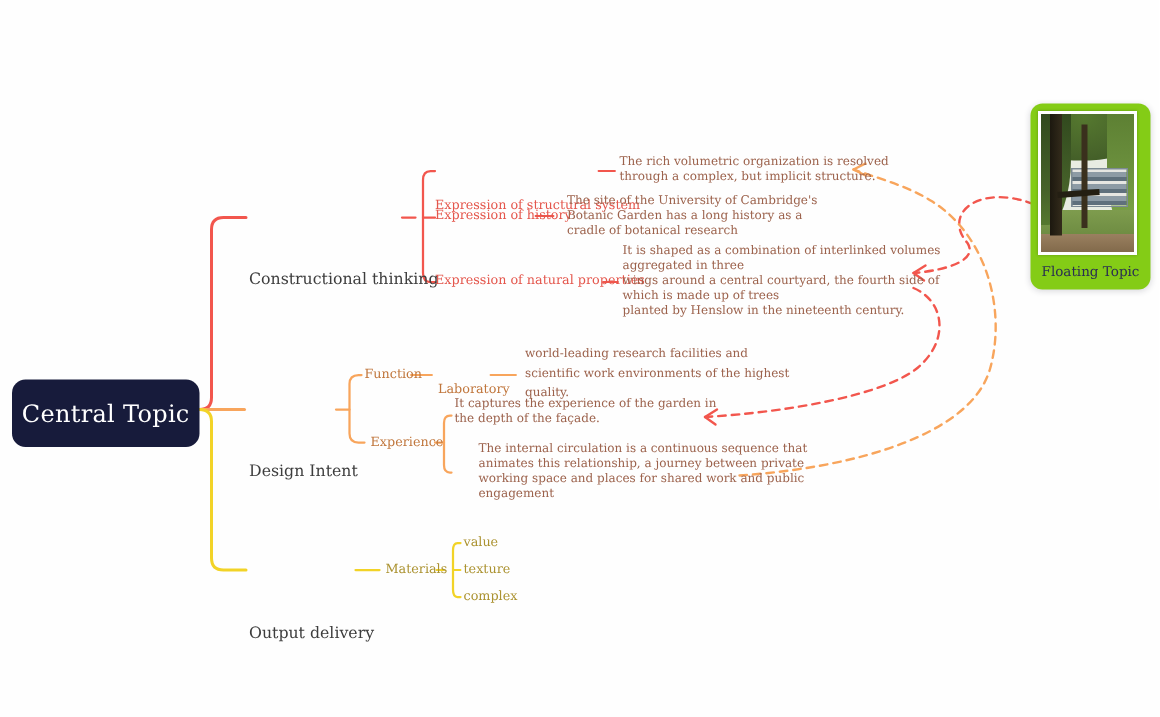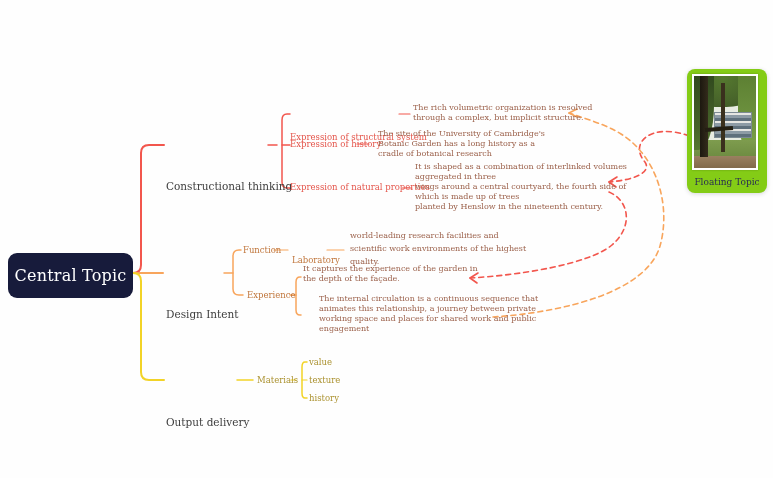--- a/index.html
+++ b/index.html
@@ -108,21 +108,21 @@
 the depth of the façade.</div>
   <div class="abs note" style="left:303px;top:294px;margin-left:16px;">The internal circulation is a continuous sequence that
 animates this relationship, a journey between private
 working space and places for shared work and public
 engagement</div>
 
   <div class="abs mainlbl" style="left:166px;top:374px;">Output delivery</div>
   <div class="abs sublbl olive" style="left:257px;top:375px;">Materials</div>
   <div class="abs sublbl olive" style="left:309px;top:357px;">value</div>
   <div class="abs sublbl olive" style="left:309px;top:375px;">texture</div>
-  <div class="abs sublbl olive" style="left:309px;top:393px;">history</div>
+  <div class="abs sublbl olive" style="left:309px;top:393px;">complex</div>
 
   <div class="float-card">
     <div class="photo">
       <div class="p-canopy"></div>
       <div class="p-fol-right"></div>
       <div class="p-lawn"></div>
       <div class="p-building"></div>
       <div class="p-path"></div>
       <div class="p-fol-left"></div>
       <div class="p-trunk2"></div>

